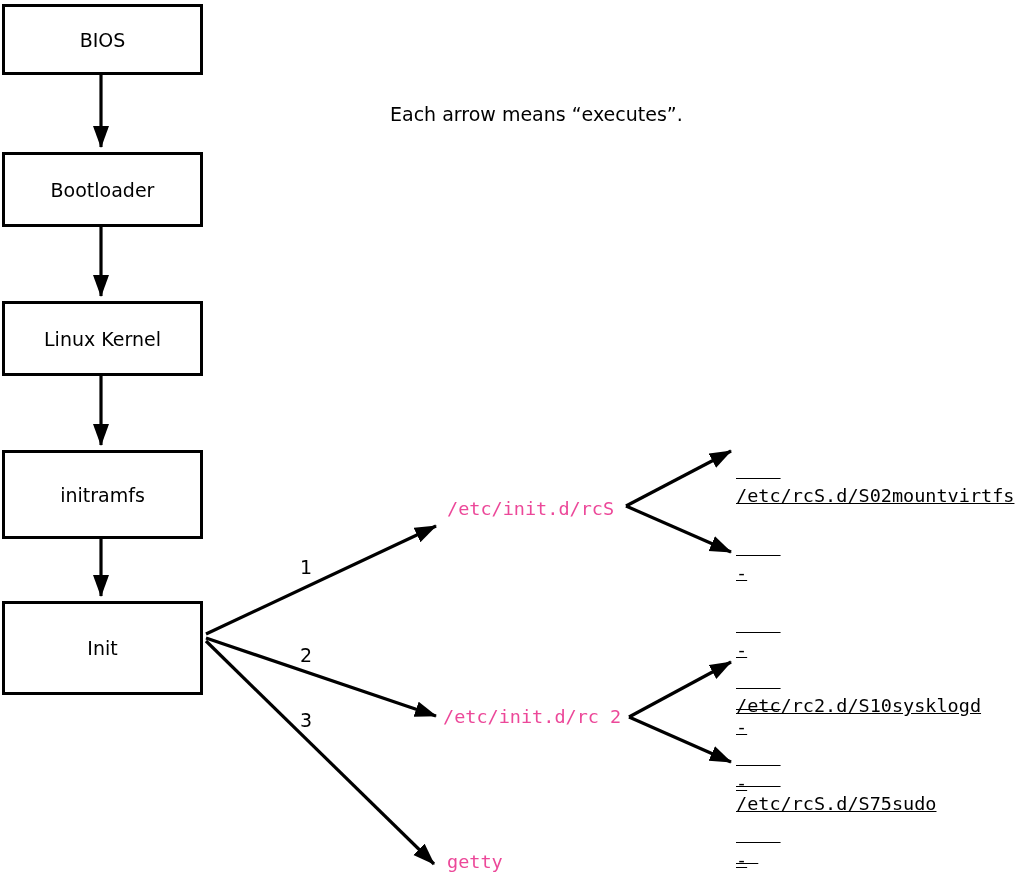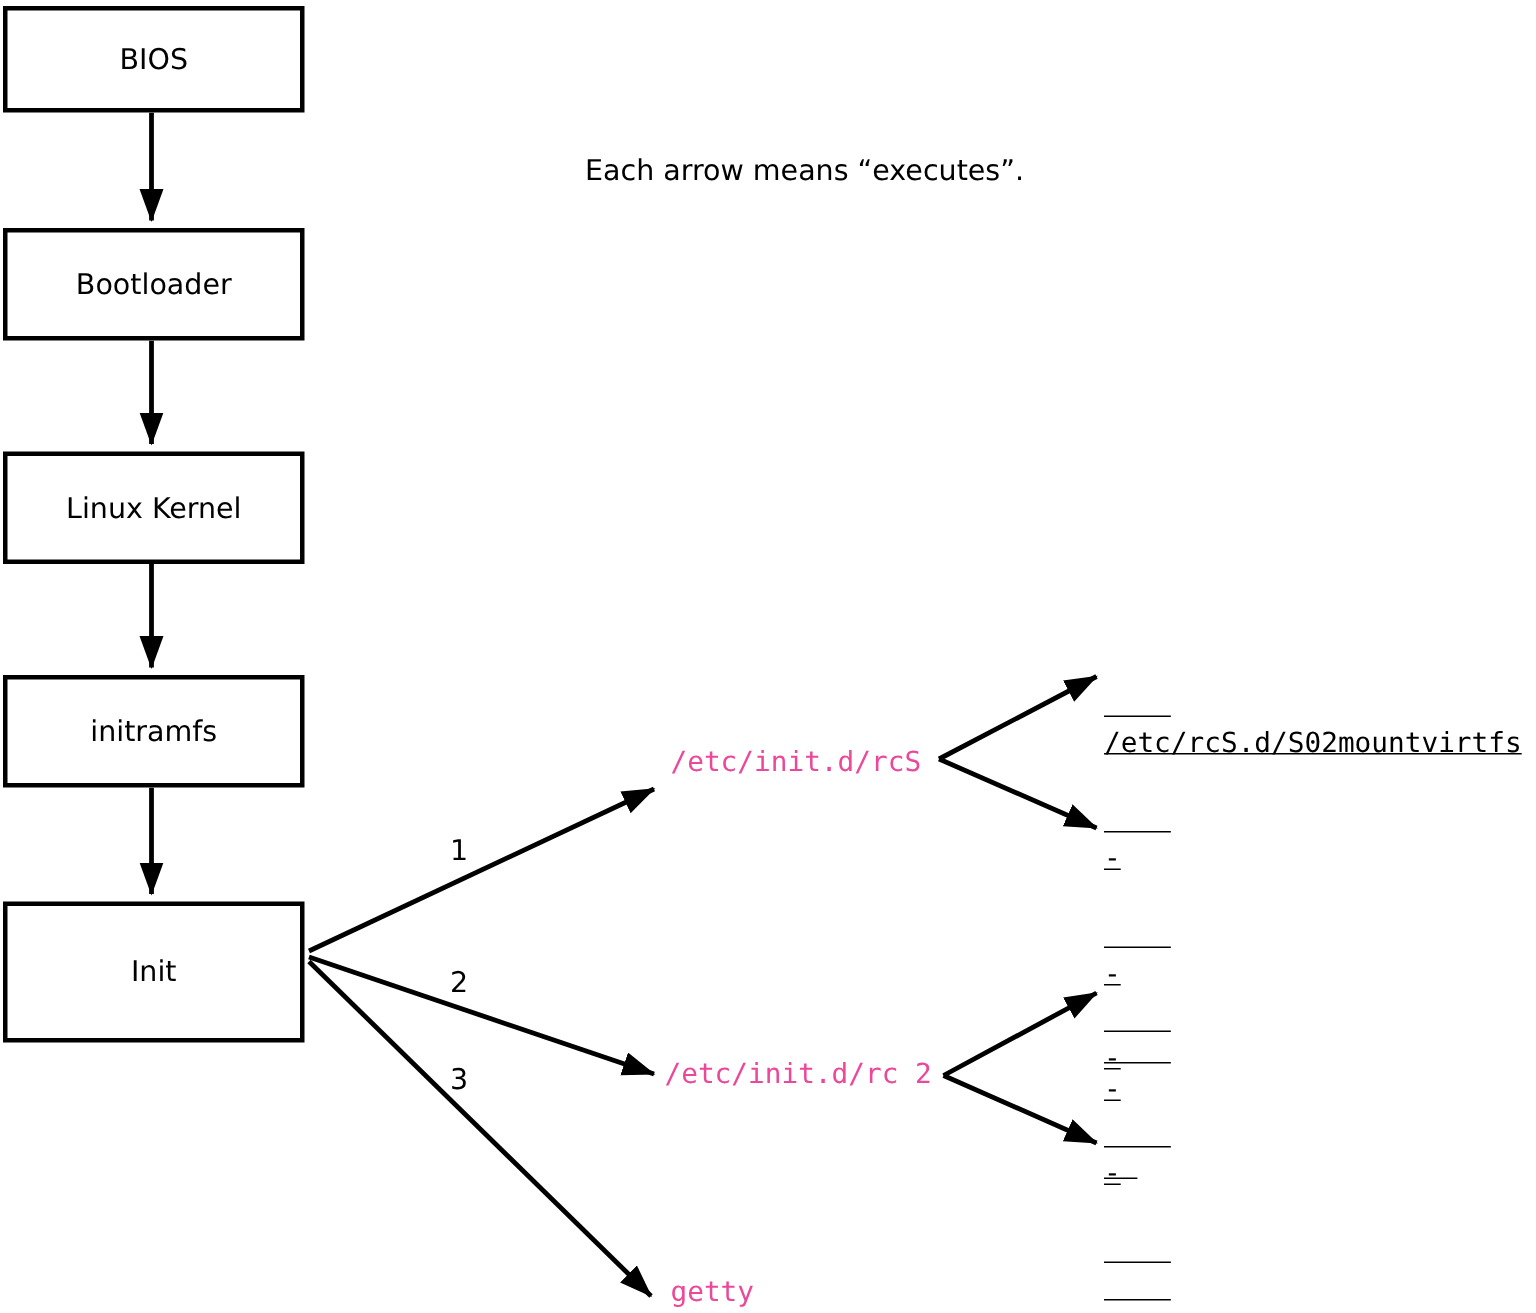--- a/index.html
+++ b/index.html
@@ -96,21 +96,21 @@
 
   <div class="node" style="top:152px; height:75px;">
     <span>Bootloader</span>
   </div>
   <div class="node" style="top:4px;   height:71px;">
     <span>BIOS</span>
   </div>
   <div class="node" style="top:301px; height:75px;justify-content:center;">
     <span>Linux Kernel</span>
   </div>
-  <div class="node" style="top:450px; height:75px;">
+  <div class="node" style="top:450px; height:89px;">
     <span>initramfs</span>
   </div>
   <div class="node" style="top:601px; height:94px;">
     <span>Init</span>
   </div>
 
   <div class="caption" style="left:358px; top:103px;margin-left:32px;">Each arrow means “executes”.</div>
 
   <div class="edge-label" style="left:300px; top:556px;">1</div>
   <div class="edge-label" style="left:300px; top:644px;">2</div>
@@ -118,22 +118,24 @@
 
   <div class="mono" style="left:447px; top:498px;">/etc/init.d/rcS</div>
   <div class="mono" style="left:443px; top:706px;text-align:center;">/etc/init.d/rc 2</div>
   <div class="mono" style="left:447px; top:851px;">getty</div>
 
   <div class="mono-list" style="left:736px; top:432px;">
     <div>/etc/rcS.d/S02mountvirtfs</div>
     <div>-</div>
     <div>-</div>
     <div>-</div>
+    <div>/etc/rcS.d/S75sudo</div>
   </div>
 
   <div class="mono-list" style="left:736px; top:642px;">
+    <div>/etc/rc2.d/S10sysklogd</div>
     <div>-</div>
     <div>-</div>
     
     
   </div>
 
 </div>
 
 </body></html>

